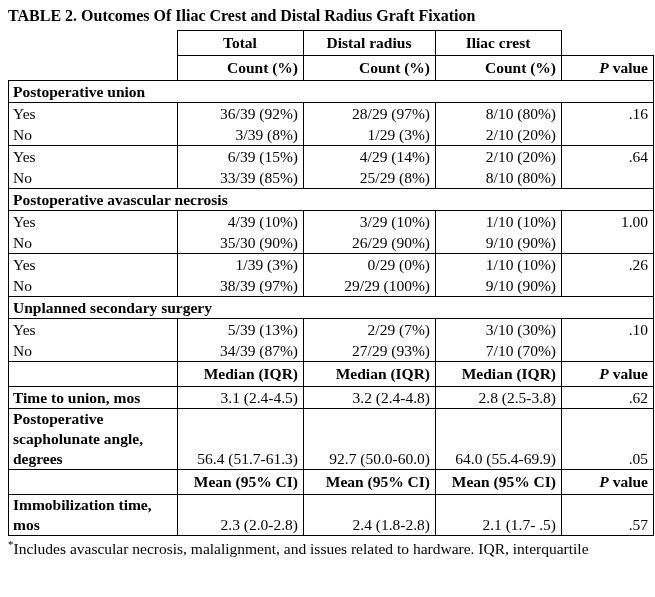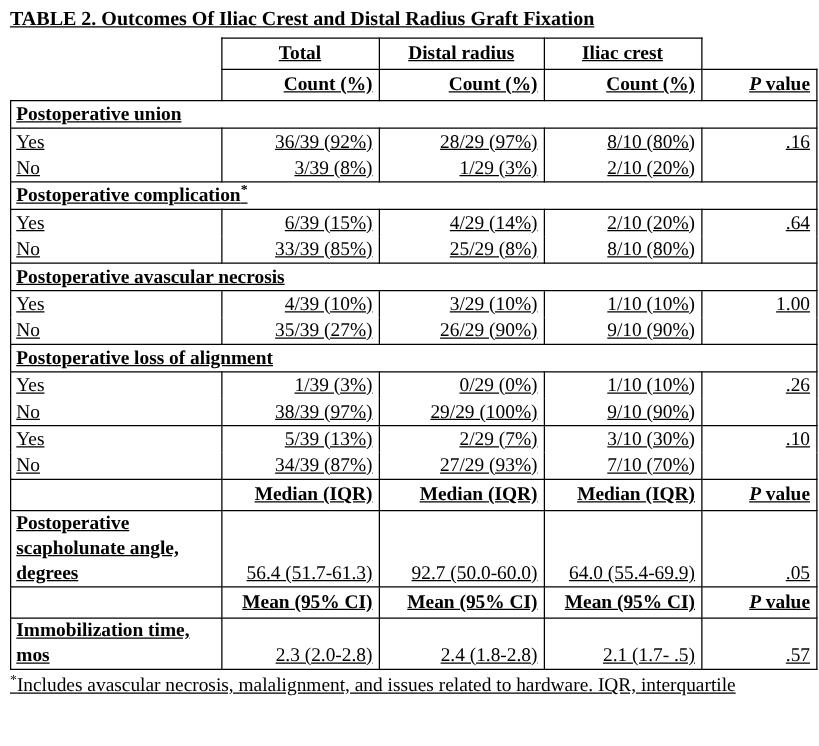--- a/index.html
+++ b/index.html
@@ -1,17 +1,17 @@
 <!DOCTYPE html>
 <html><head>
 <meta charset="utf-8">
 <style>
   html,body{margin:0;padding:0;background:#fff;}
   #page{width:655px;height:597px;background:#ffffff;box-sizing:border-box;
-        padding:6px 4px 12px 8px;font-family:"Liberation Serif","DejaVu Serif",serif;color:#000;text-decoration:underline;}
+        padding:6px 4px 12px 8px;font-family:"Liberation Serif","DejaVu Serif",serif;color:#000;}
   #title{font-size:16px;line-height:20px;font-weight:bold;margin:0 0 4px 0;}
   table{border-collapse:collapse;table-layout:fixed;width:645px;}
   td{font-family:"Liberation Serif","DejaVu Serif",serif;font-size:15.5px;line-height:20px;
      color:#000;padding:0 5px 0 4px;height:21px;overflow:hidden;vertical-align:middle;}
   tr.h24 td{height:24px;}
   .vr{border-left:1px solid #000;border-right:1px solid #000;}
   .bx{border:1px solid #000;}
   .hb{border-bottom:1px solid #000;}
   .ht{border-top:1px solid #000;margin-top:44px;}
   .sp{border:none;}
@@ -67,23 +67,20 @@
           <td class="dp vr">.16</td>
         </tr>
         <tr>
           <td class="dl vr hb">No</td>
           <td class="dv vr hb">3/39 (8%)</td>
           <td class="dv vr hb">1/29 (3%)</td>
           <td class="dv vr hb">2/10 (20%)</td>
           <td class="dp vr hb"></td>
         </tr>
         <tr>
-          <td class="sec" colspan="5"><span>Postoperative complication</span><sup>*</sup></td>
-        </tr>
-        <tr>
           <td class="dl vr">Yes</td>
           <td class="dv vr">6/39 (15%)</td>
           <td class="dv vr">4/29 (14%)</td>
           <td class="dv vr">2/10 (20%)</td>
           <td class="dp vr">.64</td>
         </tr>
         <tr>
           <td class="dl vr hb">No</td>
           <td class="dv vr hb">33/39 (85%)</td>
           <td class="dv vr hb">25/29 (8%)</td>
@@ -95,41 +92,41 @@
         </tr>
         <tr>
           <td class="dl vr">Yes</td>
           <td class="dv vr">4/39 (10%)</td>
           <td class="dv vr">3/29 (10%)</td>
           <td class="dv vr">1/10 (10%)</td>
           <td class="dp vr">1.00</td>
         </tr>
         <tr>
           <td class="dl vr hb">No</td>
-          <td class="dv vr hb">35/39 (27%)</td>
+          <td class="dv vr hb">35/30 (90%)</td>
           <td class="dv vr hb">26/29 (90%)</td>
           <td class="dv vr hb">9/10 (90%)</td>
           <td class="dp vr hb"></td>
-        </tr>
-        <tr>
-          <td class="sec" colspan="5"><span>Postoperative loss of alignment</span></td>
         </tr>
         <tr>
           <td class="dl vr">Yes</td>
           <td class="dv vr">1/39 (3%)</td>
           <td class="dv vr">0/29 (0%)</td>
           <td class="dv vr">1/10 (10%)</td>
           <td class="dp vr">.26</td>
         </tr>
         <tr>
           <td class="dl vr hb">No</td>
           <td class="dv vr hb">38/39 (97%)</td>
           <td class="dv vr hb">29/29 (100%)</td>
           <td class="dv vr hb">9/10 (90%)</td>
           <td class="dp vr hb"></td>
+        </tr>
+        <tr>
+          <td class="sec" colspan="5"><span>Unplanned secondary surgery</span></td>
         </tr>
         <tr>
           <td class="dl vr">Yes</td>
           <td class="dv vr">5/39 (13%)</td>
           <td class="dv vr">2/29 (7%)</td>
           <td class="dv vr">3/10 (30%)</td>
           <td class="dp vr">.10</td>
         </tr>
         <tr>
           <td class="dl vr hb">No</td>
@@ -137,20 +134,27 @@
           <td class="dv vr hb">27/29 (93%)</td>
           <td class="dv vr hb">7/10 (70%)</td>
           <td class="dp vr hb"></td>
         </tr>
         <tr class="h24">
           <td class="vr hb"></td>
           <td class="sh vr hb">Median (IQR)</td>
           <td class="sh vr hb">Median (IQR)</td>
           <td class="sh vr hb">Median (IQR)</td>
           <td class="sh vr hb ht"><i class="pit">P</i><span> value</span></td>
+        </tr>
+        <tr>
+          <td class="dl vr hb bold">Time to union, mos</td>
+          <td class="dv vr hb">3.1 (2.4-4.5)</td>
+          <td class="dv vr hb">3.2 (2.4-4.8)</td>
+          <td class="dv vr hb">2.8 (2.5-3.8)</td>
+          <td class="dp vr hb">.62</td>
         </tr>
         <tr>
           <td class="dl vr hb bold vt"><span>Postoperative</span><br><span>scapholunate angle,</span><br><span>degrees</span></td>
           <td class="dv vr hb vb">56.4 (51.7-61.3)</td>
           <td class="dv vr hb vb">92.7 (50.0-60.0)</td>
           <td class="dv vr hb vb">64.0 (55.4-69.9)</td>
           <td class="dp vr hb vb">.05</td>
         </tr>
         <tr class="h24">
           <td class="vr hb"></td>

